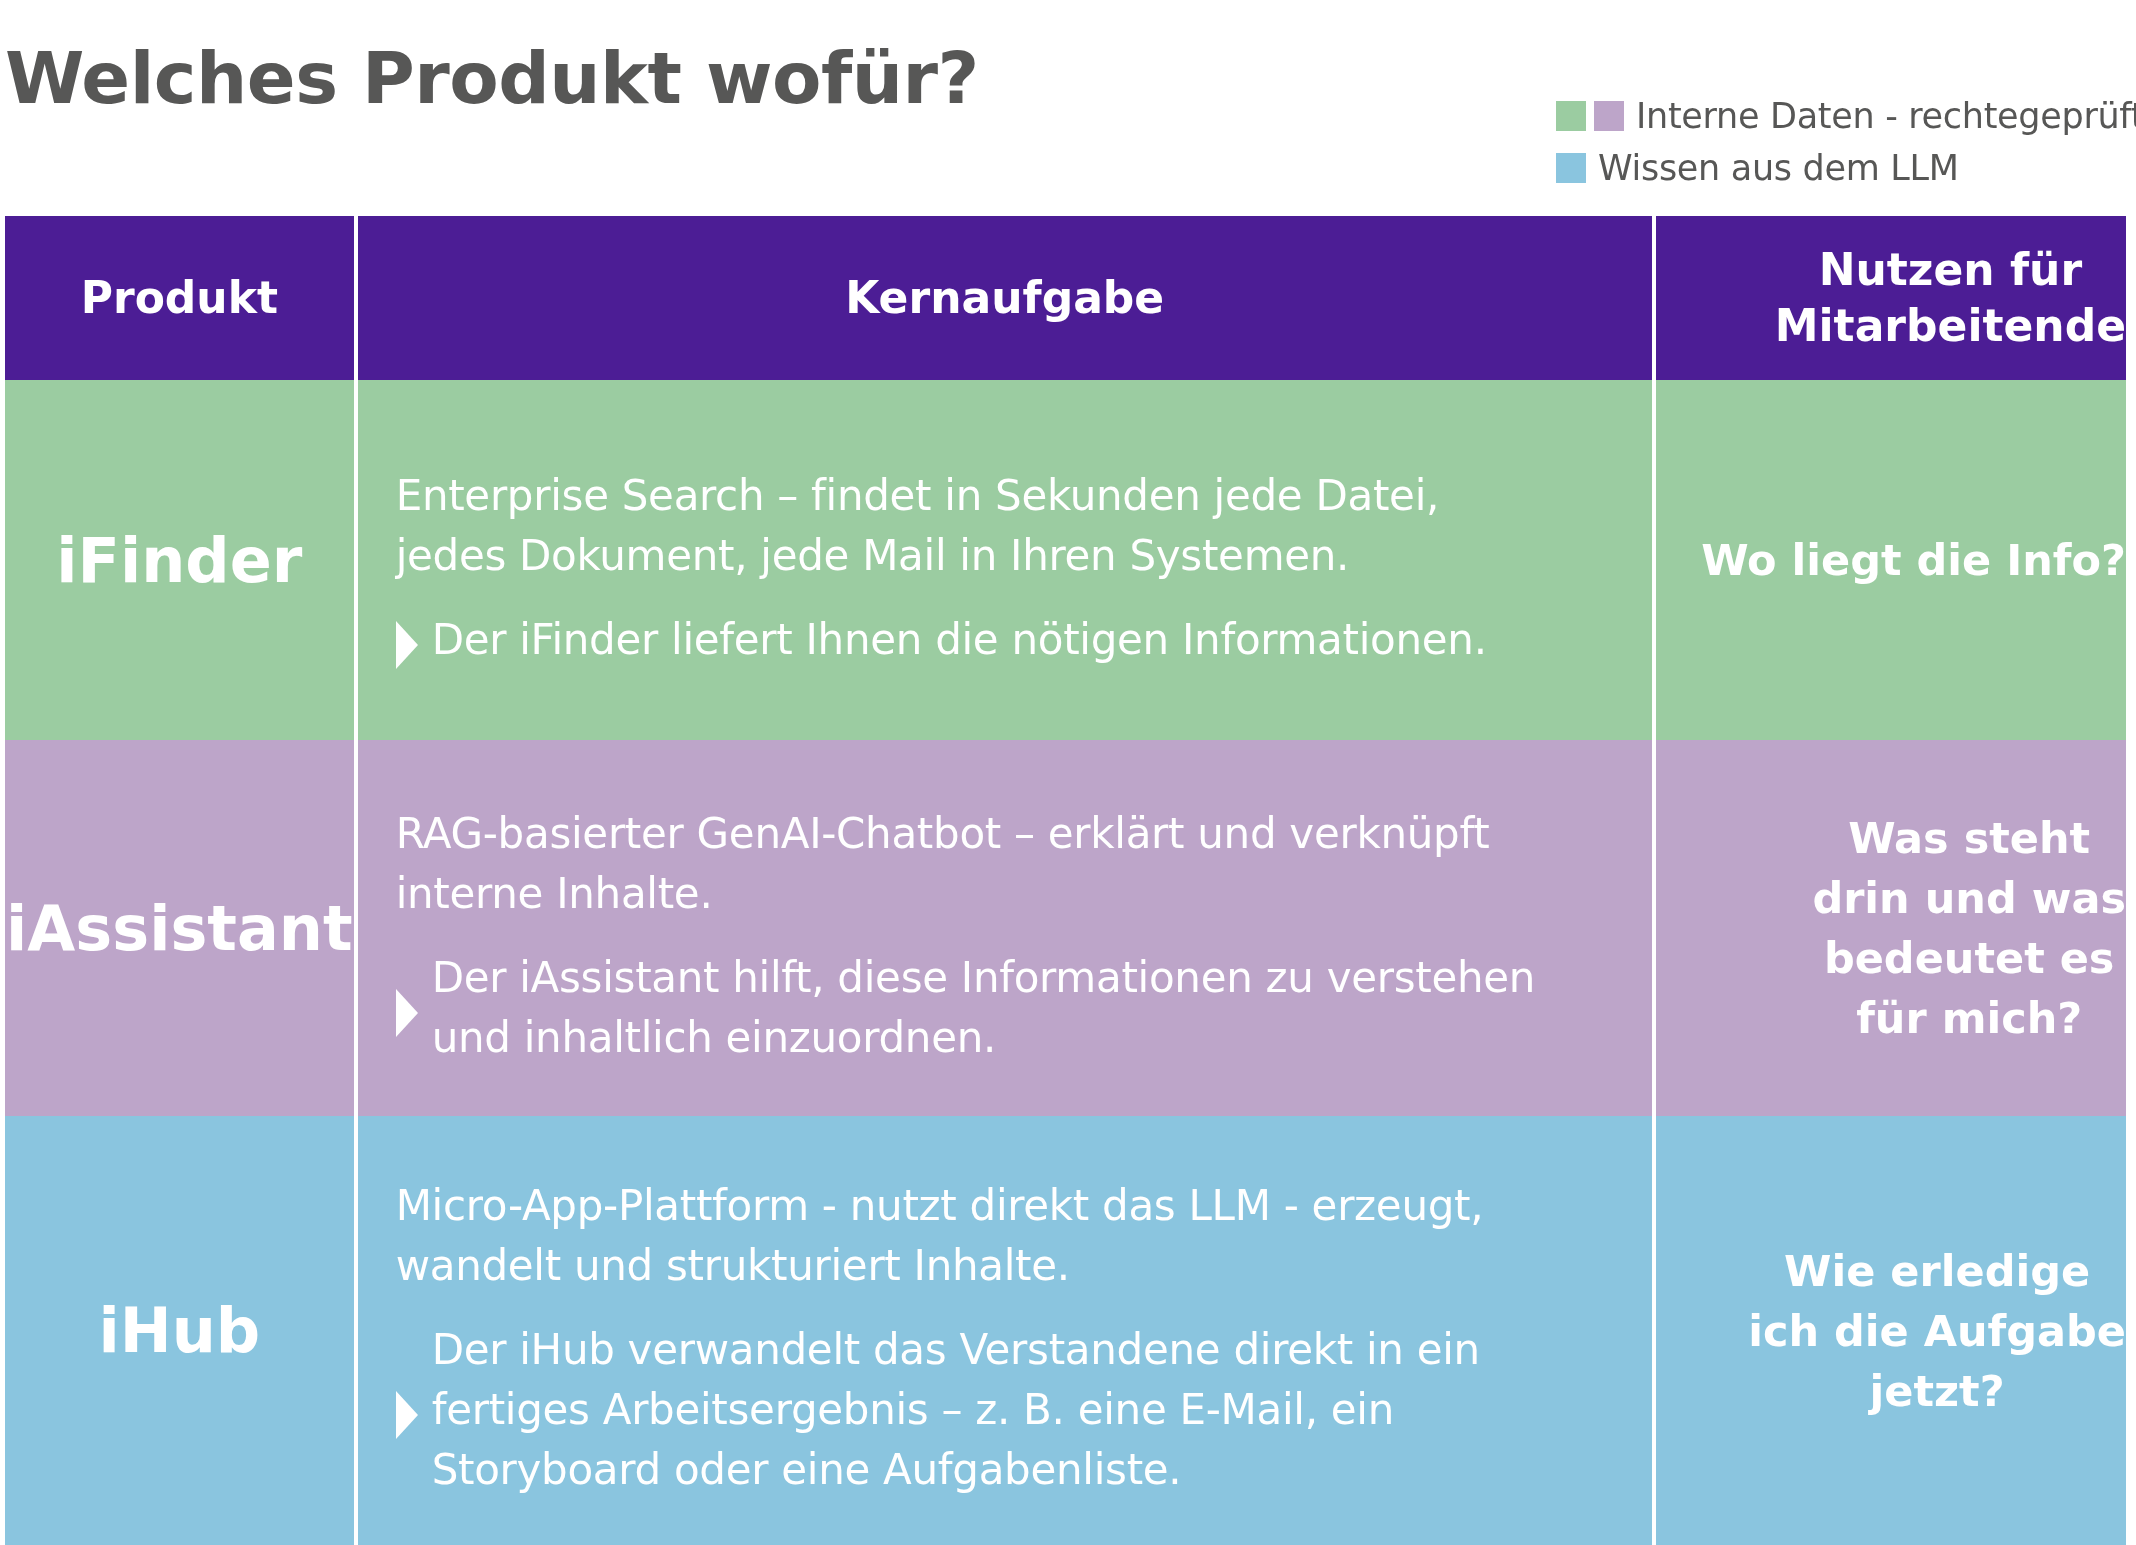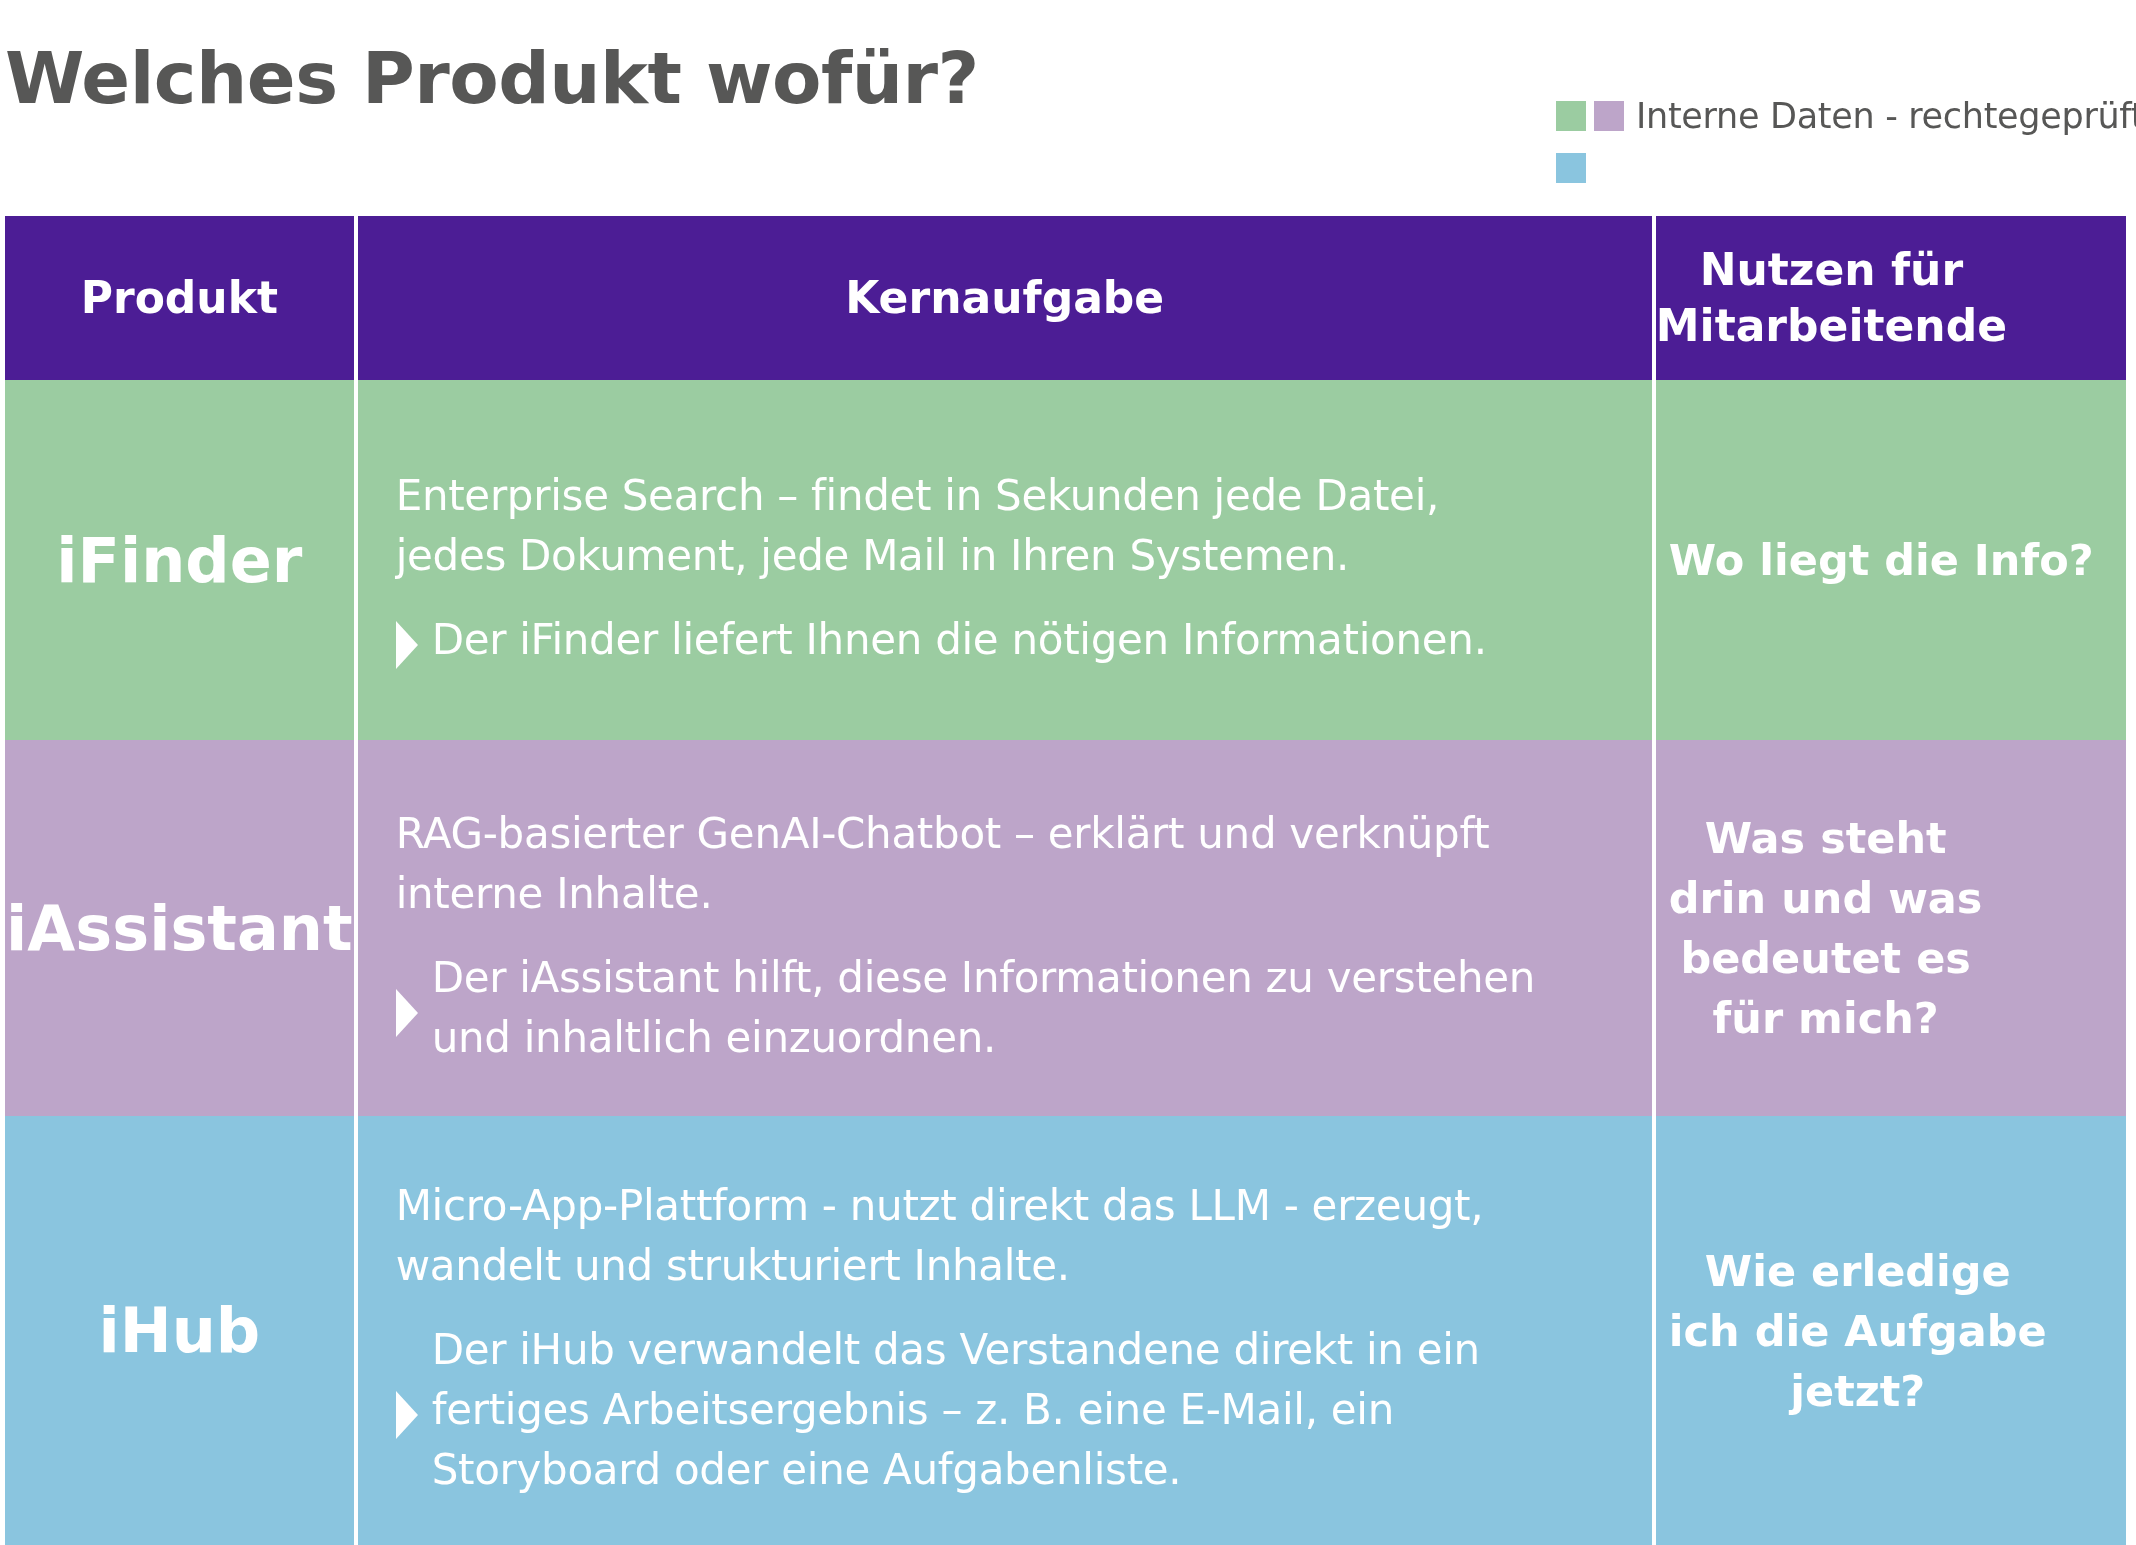--- a/index.html
+++ b/index.html
@@ -15,21 +15,21 @@
   .legend { position: absolute; left: 1556px; top: 90px; color: #575756; font-size: 35px; }
   .legend-row { display: flex; align-items: center; height: 52px; }
   .swatch { width: 30px; height: 30px; display: inline-block; margin-right: 8px; }
   .legend-label { margin-left: 4px; white-space: nowrap; letter-spacing: -0.3px; }
 
   .table { position: absolute; left: 5px; top: 216px; width: 2121px; height: 1329px; }
   .row { position: absolute; left: 0; width: 2121px; display: flex; }
   .cell { position: relative; box-sizing: border-box; display: flex; align-items: center; color: #ffffff; }
   .c1 { width: 350px; justify-content: center; text-align: center; }
   .c2 { width: 1299px; padding-left: 38px; padding-right: 30px; }
-  .c3 { width: 472px; justify-content: flex-start; text-align: center; }
+  .c3 { width: 472px; justify-content: flex-end; text-align: center; }
   .divider { width: 4px; background: #ffffff; flex: none; }
 
   .header { top: 0; height: 164px; background: #4c1d95; }
   .header .cell { font-weight: bold; font-size: 44px; line-height: 56px; }
   .header .c2 { justify-content: center; padding-left: 0; padding-right: 0; }
 
   .r1 { top: 164px; height: 360px; }
   .r2 { top: 524px; height: 376px; }
   .r3 { top: 900px; height: 429px; }
 
@@ -51,20 +51,21 @@
 <div class="title">Welches Produkt wofür?</div>
 
 <div class="legend">
   <div class="legend-row">
     <span class="swatch" style="background:#9bcca1"></span>
     <span class="swatch" style="background:#bda5c9"></span>
     <span class="legend-label">Interne Daten - rechtegeprüft</span>
   </div>
   <div class="legend-row">
     <span class="swatch" style="background:#8ac5df"></span>
+    <span class="legend-label">Wissen aus dem LLM</span>
   </div>
 </div>
 
 <div class="table">
 
   <div class="row header">
     <div class="cell c1">Produkt</div>
     <div class="divider"></div>
     <div class="cell c2">Kernaufgabe</div>
     <div class="divider"></div>

